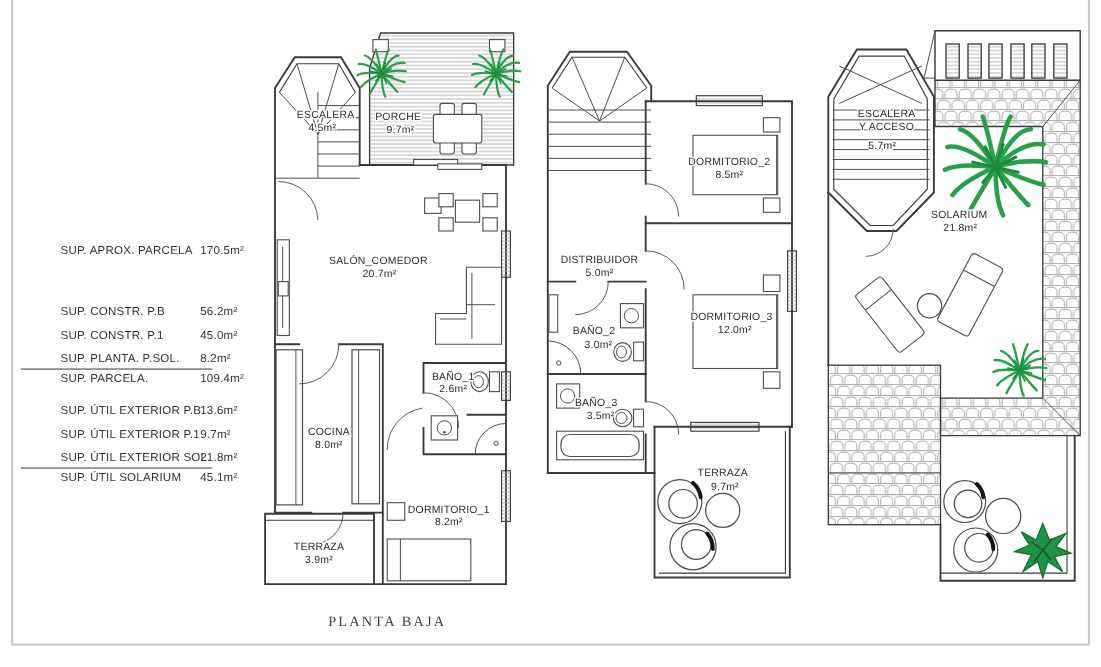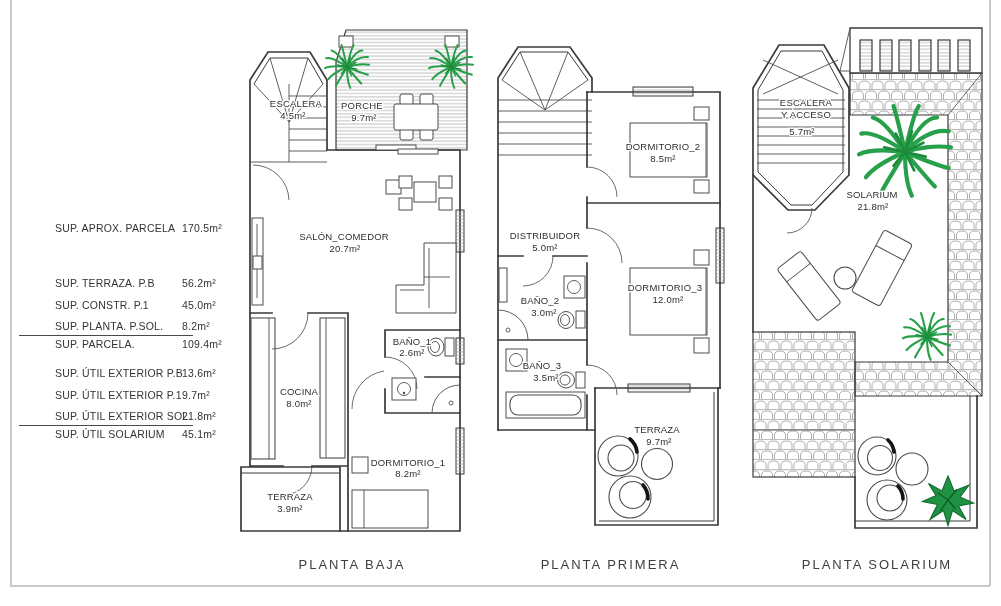--- a/index.html
+++ b/index.html
@@ -4,21 +4,21 @@
 <style>
   html,body{margin:0;padding:0;background:#fff;}
   body{width:1001px;height:606px;position:relative;font-family:"Liberation Sans",sans-serif;}
   .sheet{position:absolute;inset:0;background:#ffffff;overflow:hidden;}
   .bline{position:absolute;background:#c9c9c9;}
   .legend{position:absolute;left:22px;top:222px;width:172px;font-size:10.5px;color:#333;letter-spacing:.2px;}
   .lrow{position:absolute;left:0;width:172px;white-space:nowrap;margin-left:33px;}
   .lv{position:absolute;left:127px;text-align:right;}
   .lhr{position:absolute;left:-3px;width:174px;height:0;border-top:1.4px solid #4a4a4a;}
   svg.plans{position:absolute;left:0;top:0;}
-  .ptitle{position:absolute;font-size:13px;letter-spacing:2px;color:#3e3e3e;text-align:center;white-space:nowrap;}
+  .ptitle{position:absolute;font-size:13px;letter-spacing:2px;color:#3e3e3e;text-align:center;white-space:nowrap;font-family:Liberation Serif, serif;}
   
   .w{stroke:#3a3a3a;stroke-width:1.7;fill:none;stroke-linecap:square;}
   .v{stroke:#3a3a3a;stroke-width:1;fill:none;}
   .thin{stroke:#4d4d4d;stroke-width:.9;fill:none;}
   .f{stroke:#4d4d4d;stroke-width:1;fill:#fff;}
   .fn{fill:none;stroke:#4d4d4d;stroke-width:1.1;}
   .d{stroke:#5a5a5a;stroke-width:.9;fill:none;}
   .p{fill:#fff;stroke:#3a3a3a;stroke-width:1.3;}
   .win{fill:url(#hh);stroke:#3a3a3a;stroke-width:1;}
   .hatch{fill:url(#hh);stroke:#3a3a3a;stroke-width:1.2;}
@@ -30,21 +30,21 @@
 <body>
 
 <div class="sheet">
 
   <div class="bline" style="left:10px;top:0;width:1.5px;height:586px;"></div>
   <div class="bline" style="left:989px;top:0;width:1.5px;height:586px;"></div>
   <div class="bline" style="left:10px;top:585px;width:980px;height:1.5px;"></div>
 
   <div class="legend">
     <div class="lrow" style="top:0px"><span>SUP. APROX. PARCELA</span><span class="lv">170.5m²</span></div>
-    <div class="lrow" style="top:55px"><span>SUP. TERRAZA. P.B</span><span class="lv">56.2m²</span></div>
+    <div class="lrow" style="top:55px"><span>SUP. CONSTR. P.B</span><span class="lv">56.2m²</span></div>
     <div class="lrow" style="top:77px"><span>SUP. CONSTR. P.1</span><span class="lv">45.0m²</span></div>
     <div class="lrow" style="top:98px"><span>SUP. PLANTA. P.SOL.</span><span class="lv">8.2m²</span></div>
     <div class="lhr" style="top:113px"></div>
     <div class="lrow" style="top:116px"><span>SUP. PARCELA.</span><span class="lv">109.4m²</span></div>
     <div class="lrow" style="top:145px"><span>SUP. ÚTIL EXTERIOR P.B</span><span class="lv">13.6m²</span></div>
     <div class="lrow" style="top:167px"><span>SUP. ÚTIL EXTERIOR P.1</span><span class="lv">9.7m²</span></div>
     <div class="lrow" style="top:188px"><span>SUP. ÚTIL EXTERIOR SOL.</span><span class="lv">21.8m²</span></div>
     <div class="lhr" style="top:203px"></div>
     <div class="lrow" style="top:206px"><span>SUP. ÚTIL SOLARIUM</span><span class="lv">45.1m²</span></div>
   </div>
@@ -345,16 +345,14 @@
 
       <text class="t" x="806" y="106">ESCALERA</text>
       <text class="t" x="806" y="118">Y ACCESO</text>
       <text class="t" x="802" y="135">5.7m²</text>
       <text class="t" x="872" y="198">SOLARIUM</text>
       <text class="t" x="873" y="210">21.8m²</text>
     </g>
   </svg>
 
   <div class="ptitle" style="left:282px;top:557px;width:140px;">PLANTA BAJA</div>
-  <div class="ptitle" style="left:528px;top:557px;width:165px;">PLANTA PRIMERA</div>
-  <div class="ptitle" style="left:792px;top:557px;width:170px;">PLANTA SOLARIUM</div>
 
 </div>
 
 </body></html>

